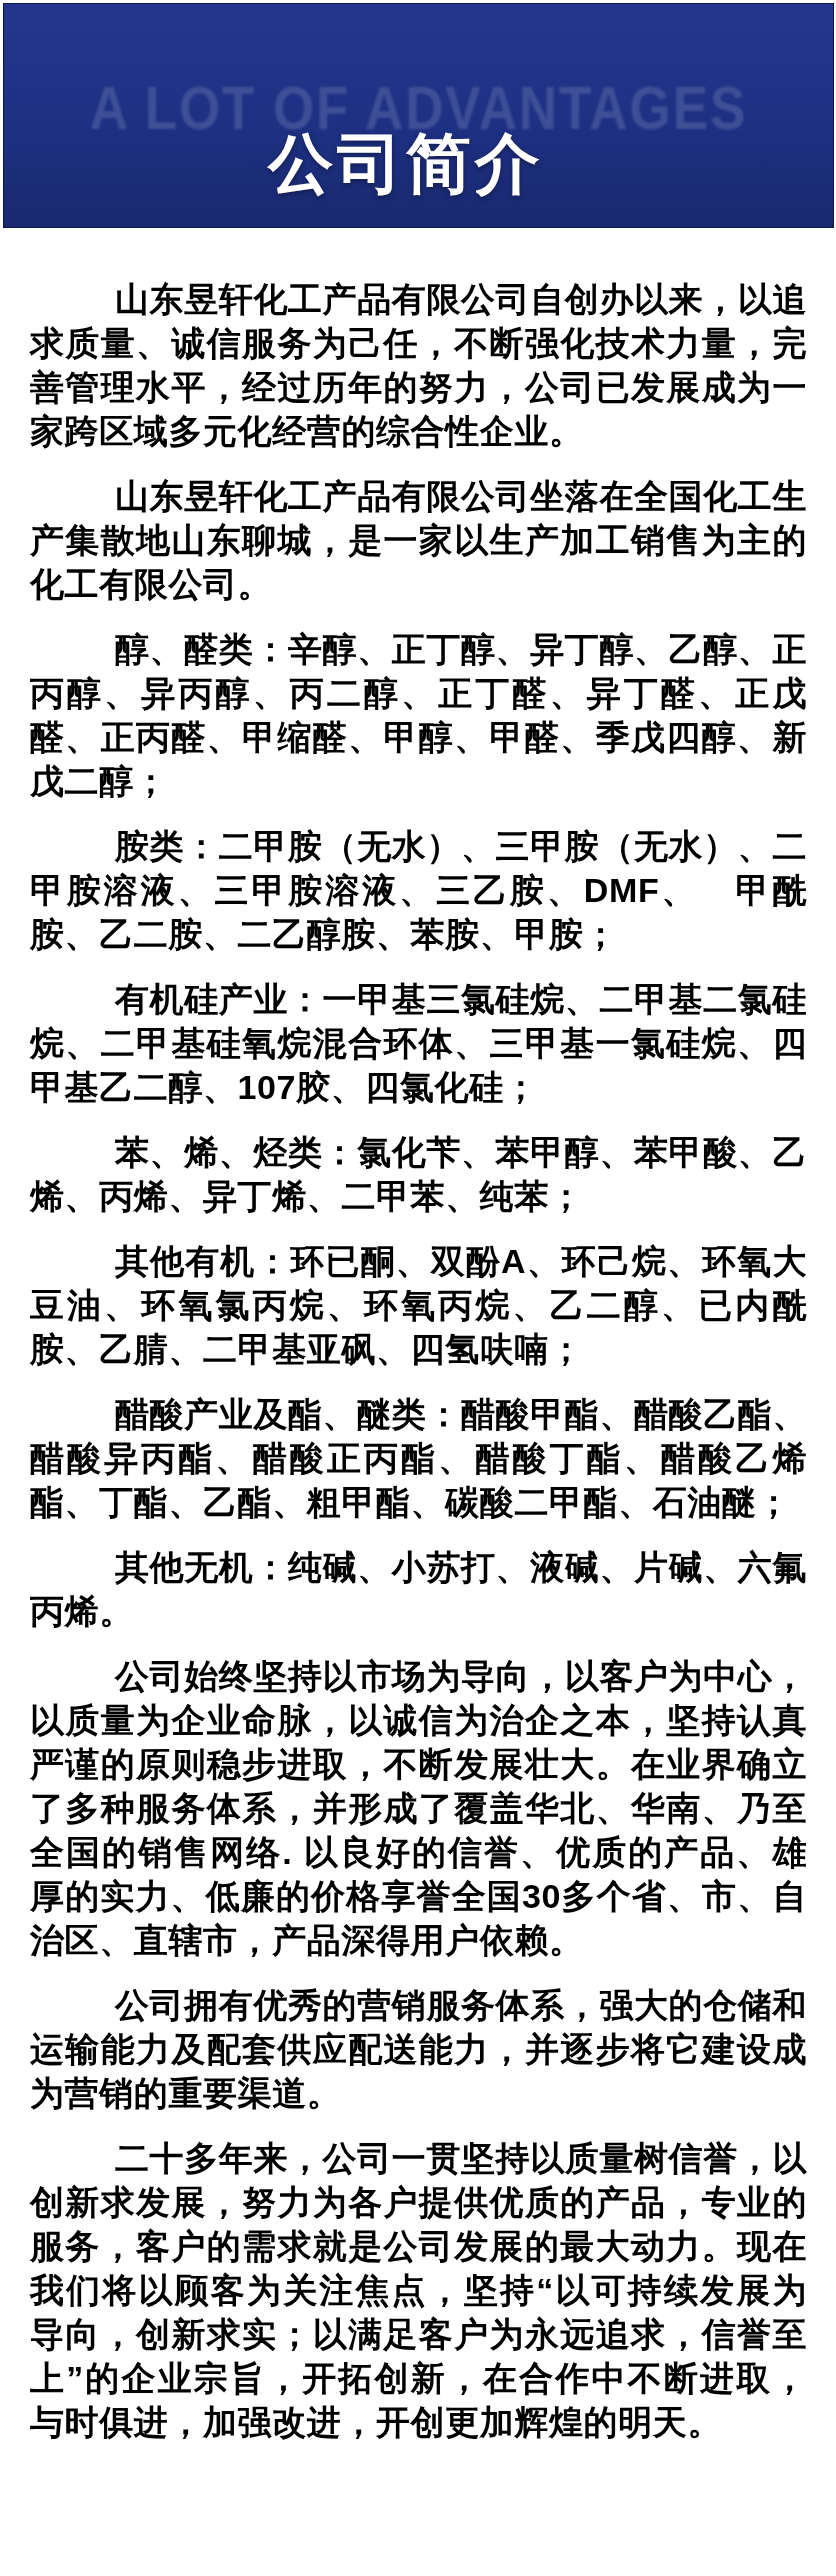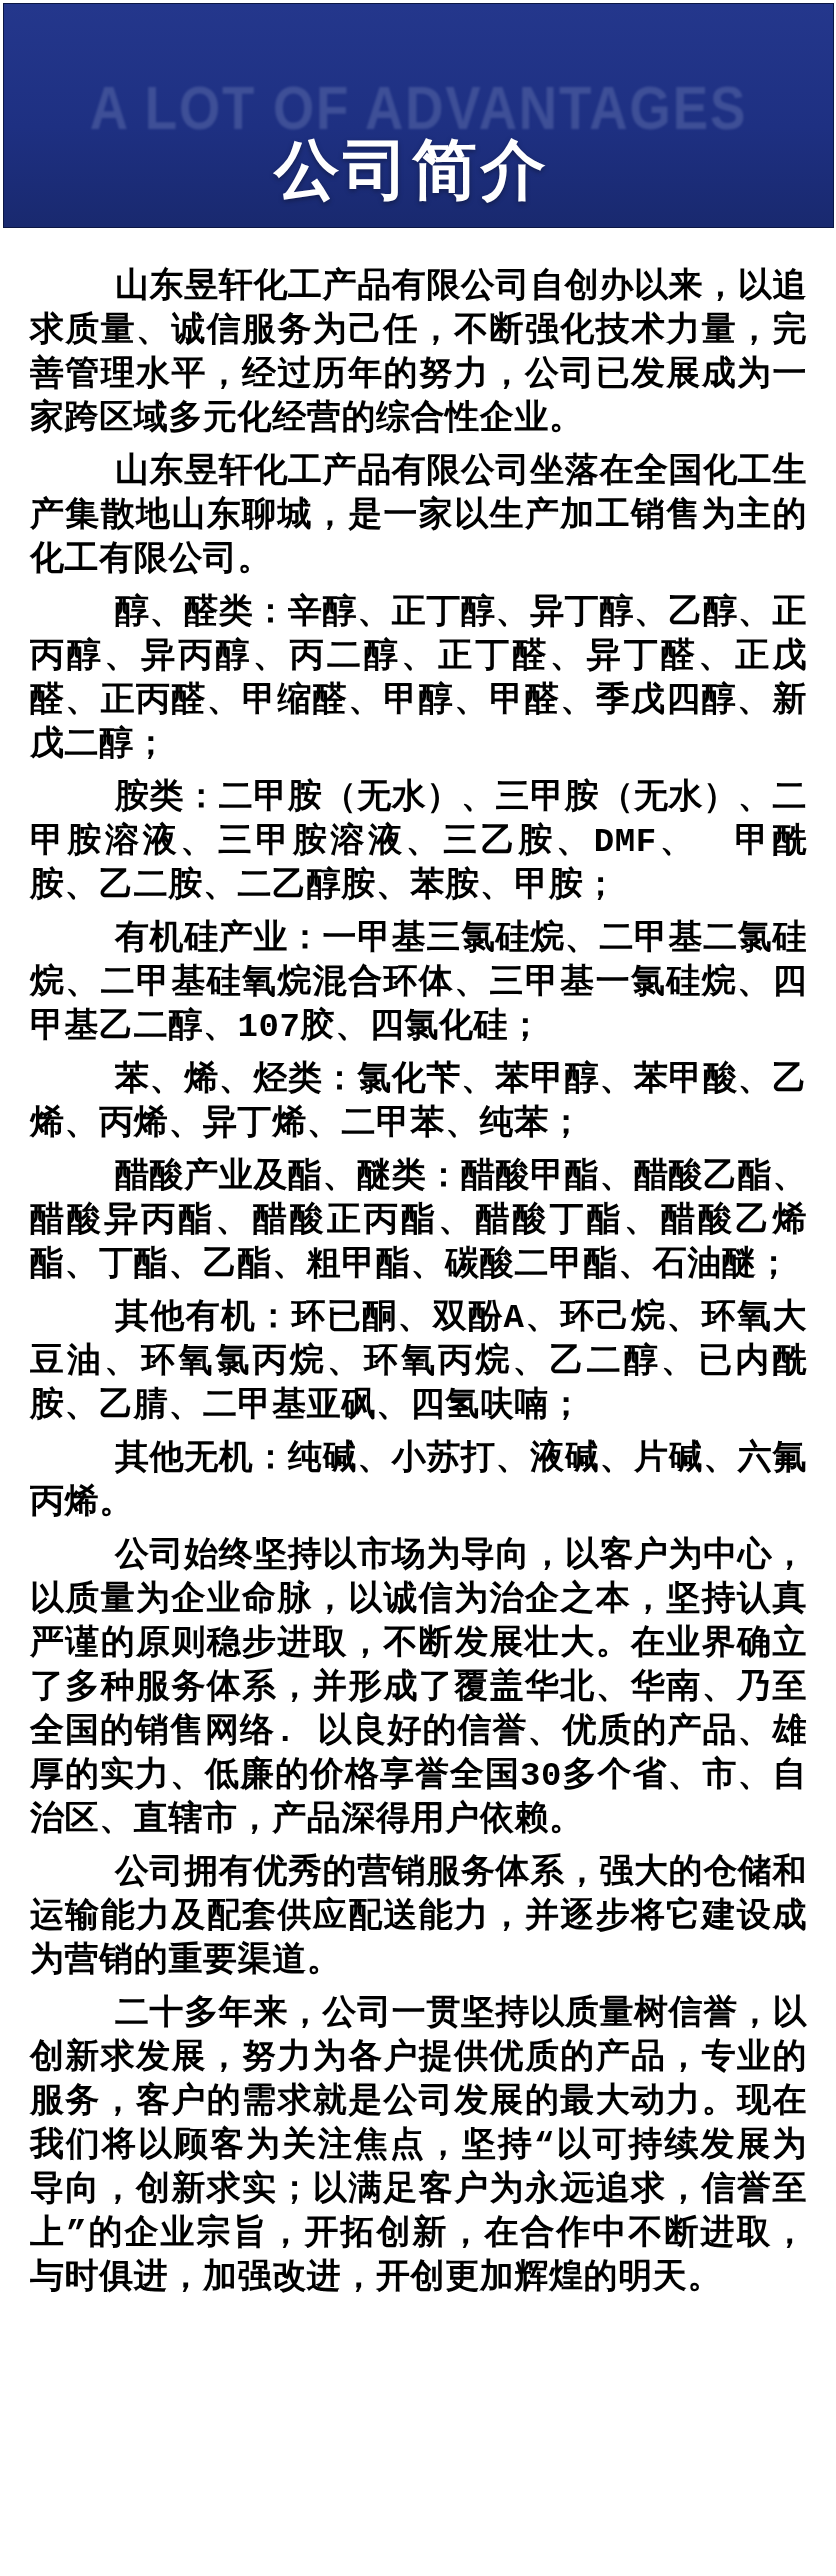--- a/index.html
+++ b/index.html
@@ -50,57 +50,56 @@
     color: var(--watermark-color);
     opacity: 0.8;
     filter: blur(0.8px);
     font-stretch: condensed;
   }
   .banner-title {
     position: absolute;
     left: 48%;
     top: 112px;
     transform: translateX(-50%);
-    margin: 10px;
+    margin: 4px;
     font-size: 65px;
     font-weight: bold;
     letter-spacing: 3.8px;
     white-space: nowrap;
     color: var(--title-color);
     text-shadow: 0 1.9px 5px rgba(0,0,0,0.35);
   }
   .article {
     padding: 28px 30px 11.3px 30px;
     font-size: 34px;
     line-height: 44px;
     font-weight: bold;
     text-align: justify;
     letter-spacing: 0.6px;
   }
   .article p {
-    margin: 9px 0;
+    margin: 21px 0;
     text-indent: 2.5em;
-    font-family: Liberation Mono, monospace;
   }
 </style>
 </head>
 <body>
 
 <header class="banner">
   <div class="banner-watermark">A LOT OF ADVANTAGES</div>
   <h1 class="banner-title">公司简介</h1>
 </header>
 
 <main class="article">
   <p>山东昱轩化工产品有限公司自创办以来，以追求质量、诚信服务为己任，不断强化技术力量，完善管理水平，经过历年的努力，公司已发展成为一家跨区域多元化经营的综合性企业。</p>
   <p>山东昱轩化工产品有限公司坐落在全国化工生产集散地山东聊城，是一家以生产加工销售为主的化工有限公司。</p>
   <p>醇、醛类：辛醇、正丁醇、异丁醇、乙醇、正丙醇、异丙醇、丙二醇、正丁醛、异丁醛、正戊醛、正丙醛、甲缩醛、甲醇、甲醛、季戊四醇、新戊二醇；</p>
   <p>胺类：二甲胺（无水）、三甲胺（无水）、二甲胺溶液、三甲胺溶液、三乙胺、DMF、　甲酰胺、乙二胺、二乙醇胺、苯胺、甲胺；</p>
   <p>有机硅产业：一甲基三氯硅烷、二甲基二氯硅烷、二甲基硅氧烷混合环体、三甲基一氯硅烷、四甲基乙二醇、107胶、四氯化硅；</p>
   <p>苯、烯、烃类：氯化苄、苯甲醇、苯甲酸、乙烯、丙烯、异丁烯、二甲苯、纯苯；</p>
+  <p>其他有机：环已酮、双酚A、环己烷、环氧大豆油、环氧氯丙烷、环氧丙烷、乙二醇、已内酰胺、乙腈、二甲基亚砜、四氢呋喃；</p>
   <p>醋酸产业及酯、醚类：醋酸甲酯、醋酸乙酯、醋酸异丙酯、醋酸正丙酯、醋酸丁酯、醋酸乙烯酯、丁酯、乙酯、粗甲酯、碳酸二甲酯、石油醚；</p>
-  <p>其他有机：环已酮、双酚A、环己烷、环氧大豆油、环氧氯丙烷、环氧丙烷、乙二醇、已内酰胺、乙腈、二甲基亚砜、四氢呋喃；</p>
   <p>其他无机：纯碱、小苏打、液碱、片碱、六氟丙烯。</p>
   <p>公司始终坚持以市场为导向，以客户为中心，以质量为企业命脉，以诚信为治企之本，坚持认真严谨的原则稳步进取，不断发展壮大。在业界确立了多种服务体系，并形成了覆盖华北、华南、乃至全国的销售网络. 以良好的信誉、优质的产品、雄厚的实力、低廉的价格享誉全国30多个省、市、自治区、直辖市，产品深得用户依赖。</p>
   <p>公司拥有优秀的营销服务体系，强大的仓储和运输能力及配套供应配送能力，并逐步将它建设成为营销的重要渠道。</p>
   <p>二十多年来，公司一贯坚持以质量树信誉，以创新求发展，努力为各户提供优质的产品，专业的服务，客户的需求就是公司发展的最大动力。现在我们将以顾客为关注焦点，坚持“以可持续发展为导向，创新求实；以满足客户为永远追求，信誉至上”的企业宗旨，开拓创新，在合作中不断进取，与时俱进，加强改进，开创更加辉煌的明天。</p>
 </main>
 
 
 </body></html>

